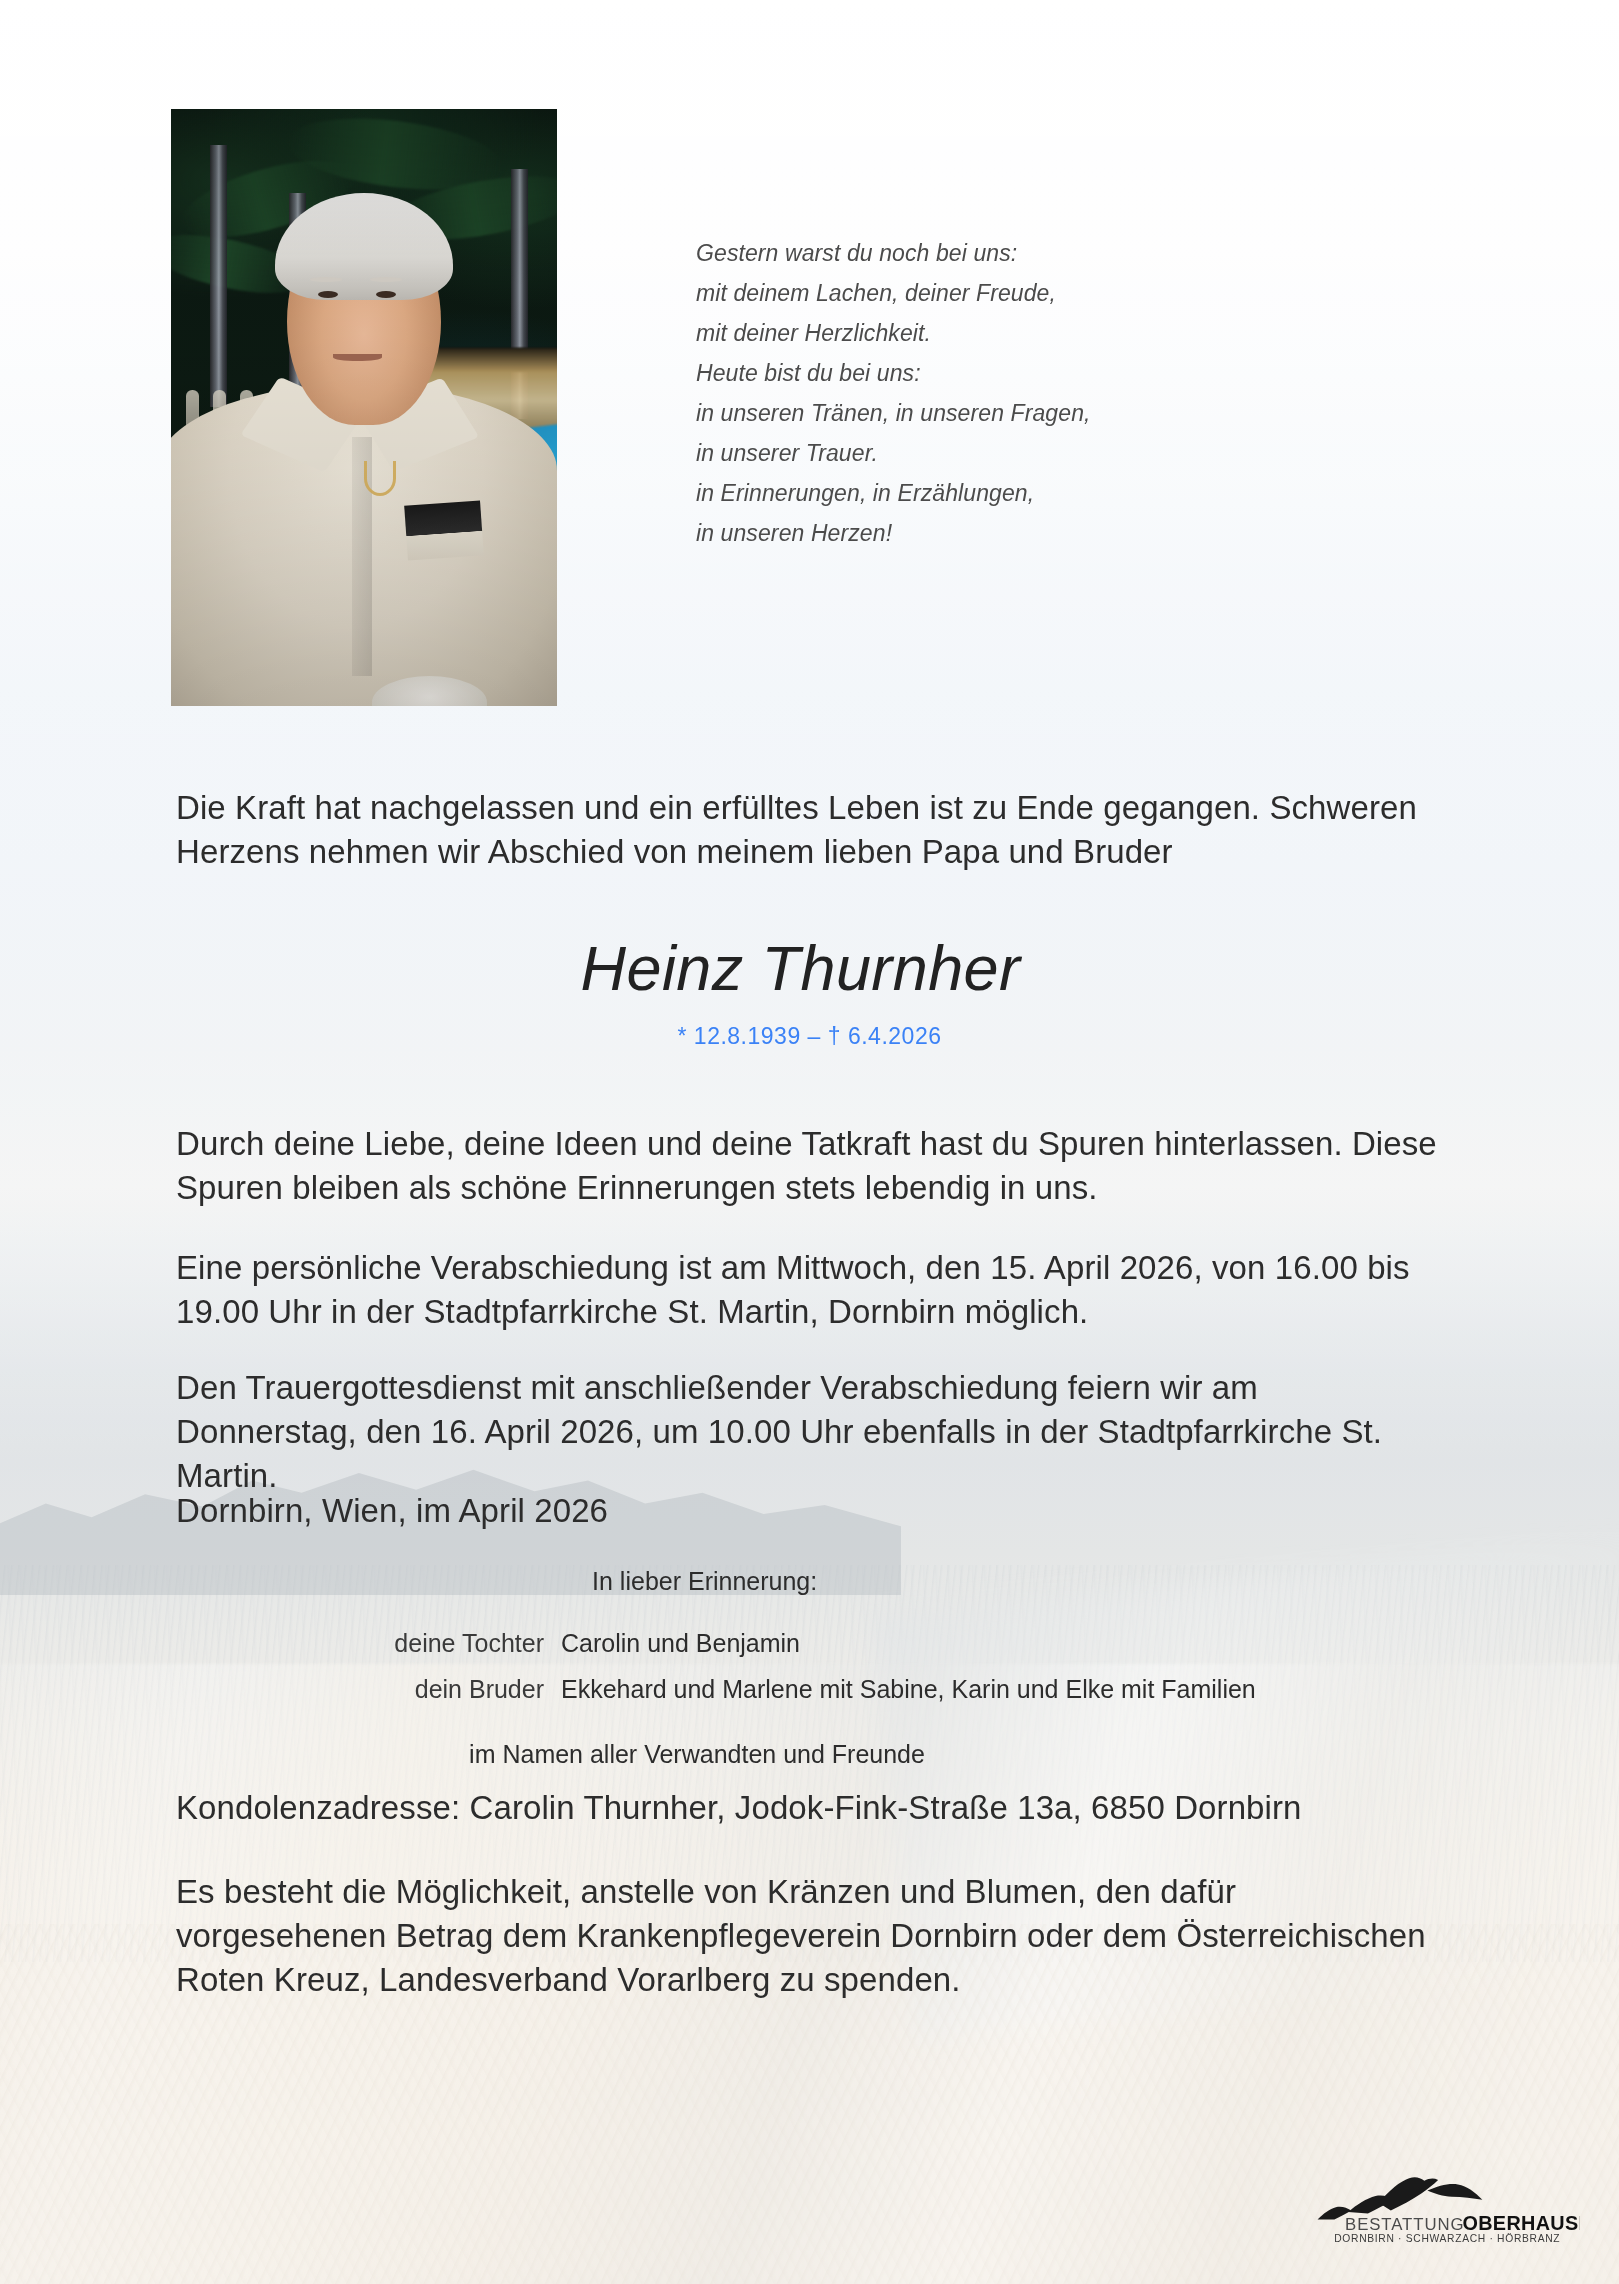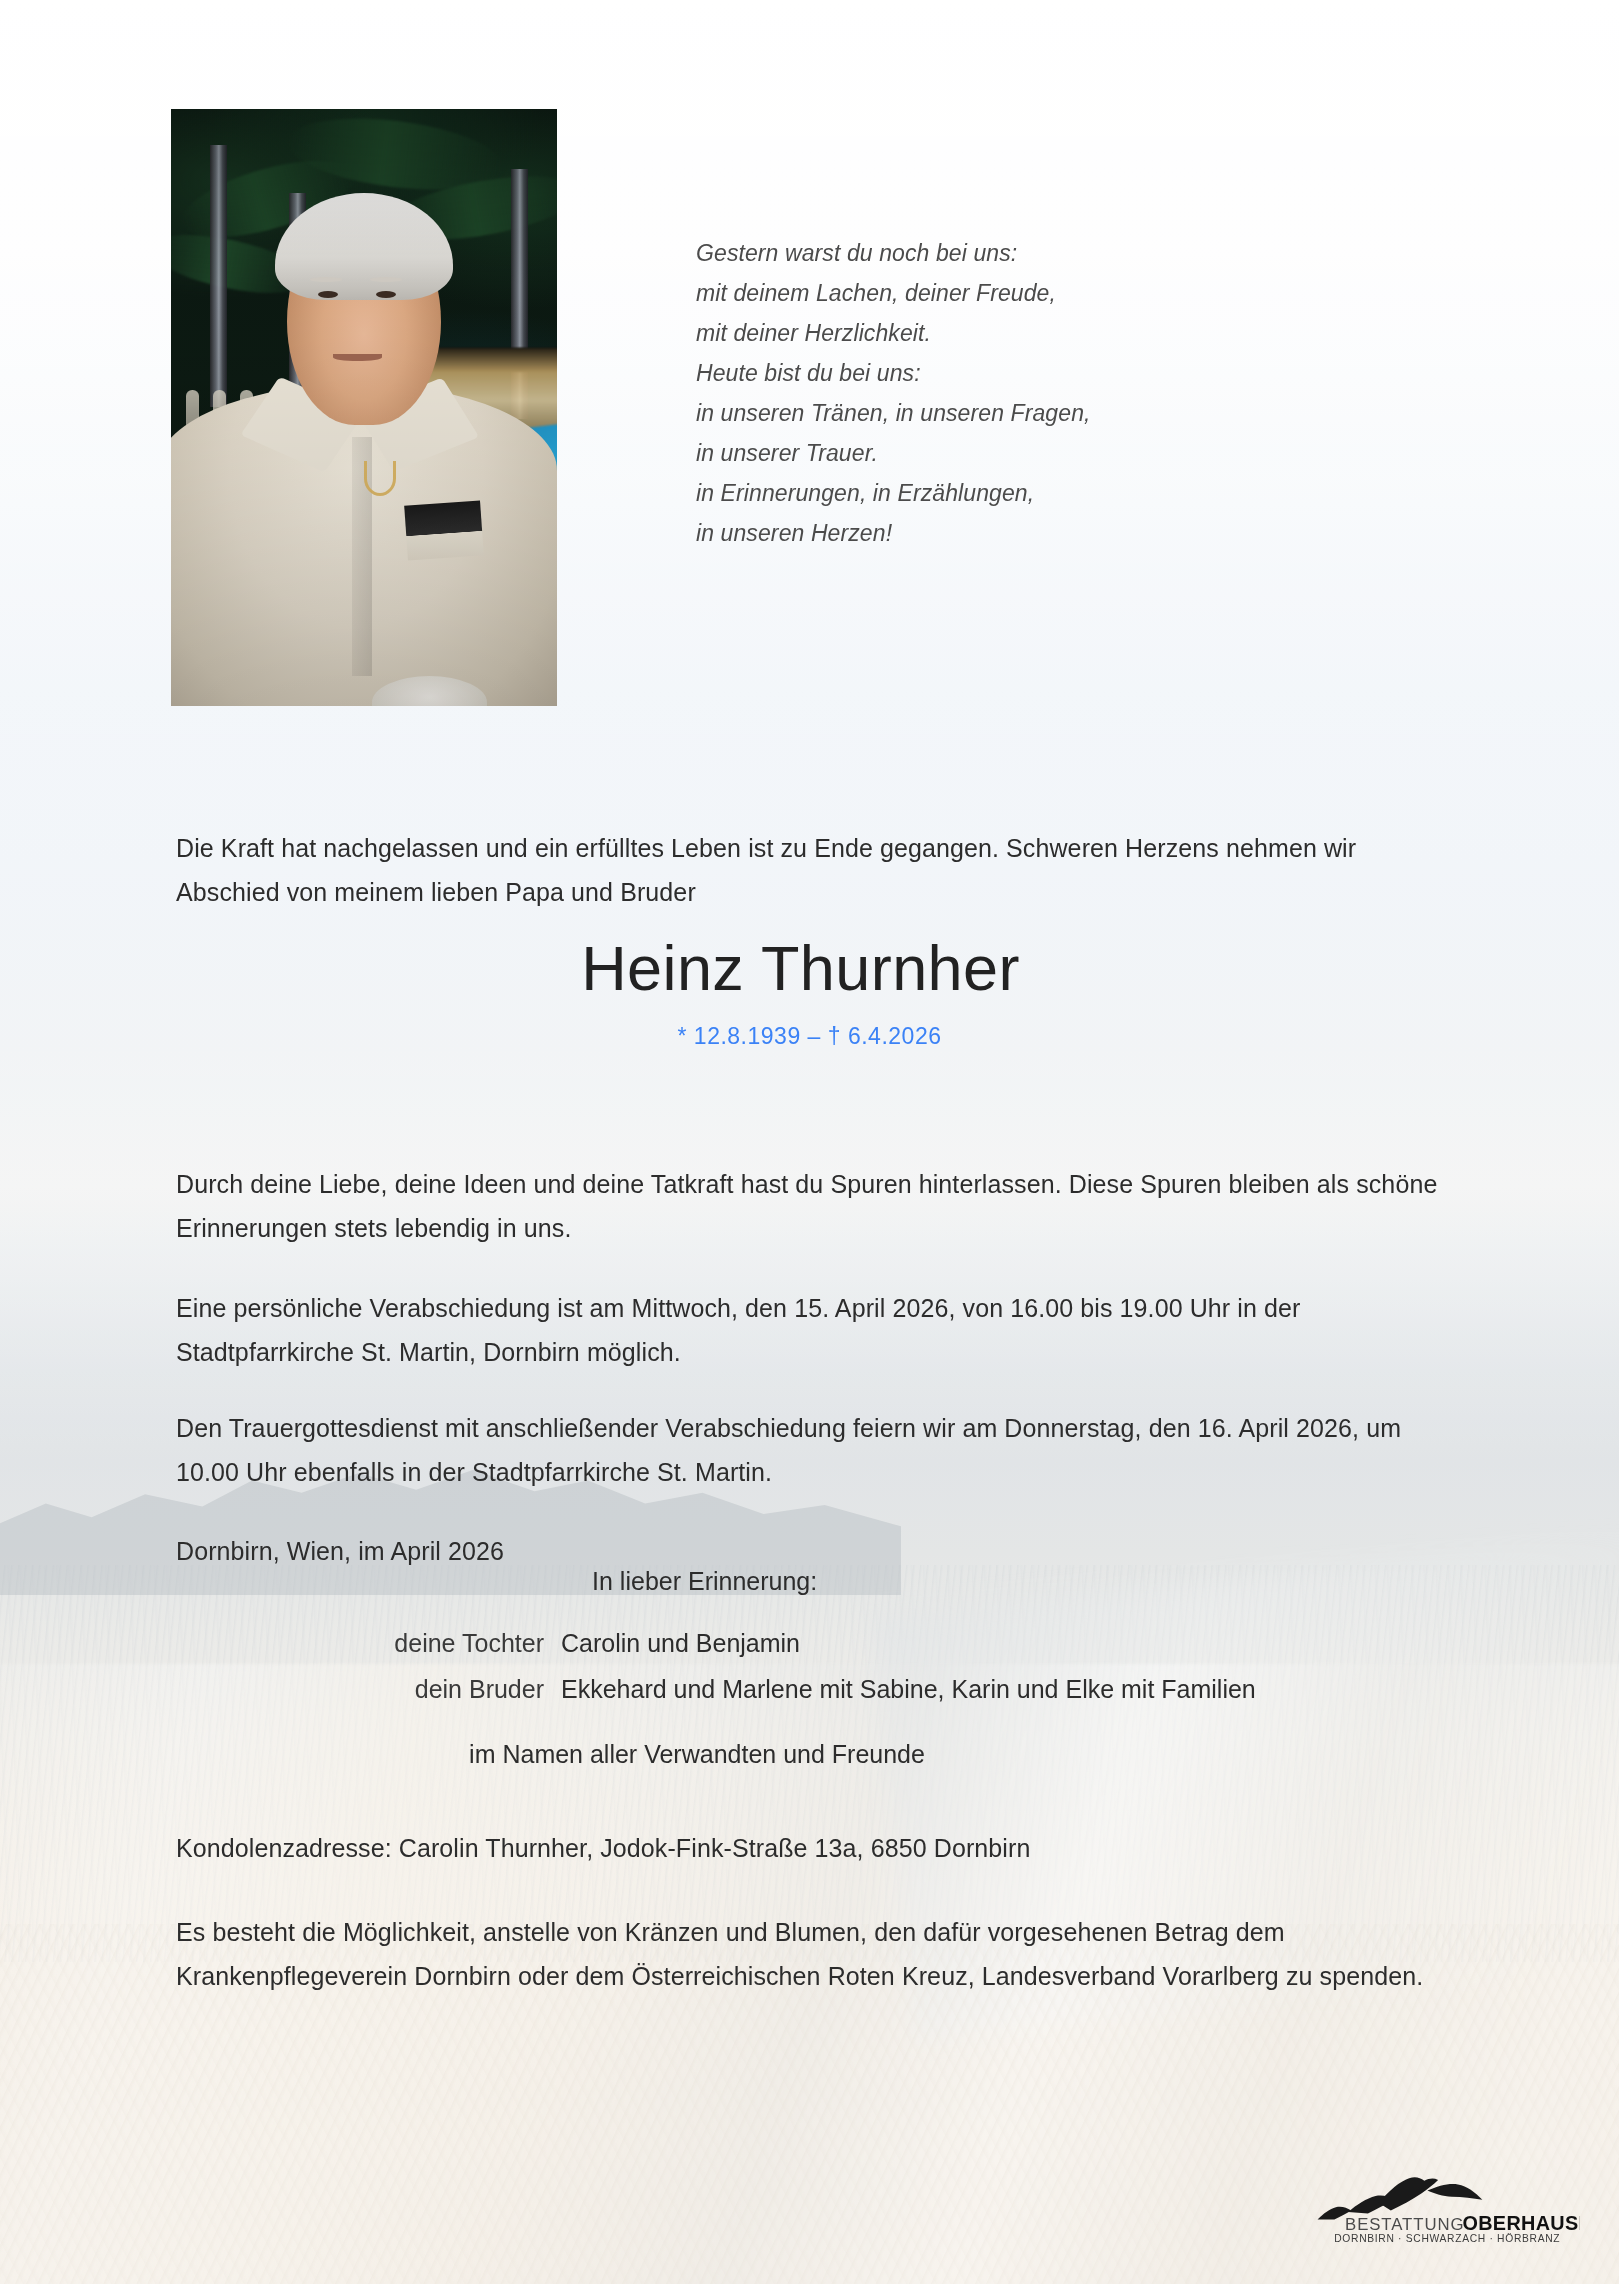--- a/index.html
+++ b/index.html
@@ -308,39 +308,39 @@
     color: #4b4b4b;
     letter-spacing: 0.1px;
   }
   #poem .line { white-space: nowrap; }
 
   
   .para {
     position: absolute;
     left: 176px;
     width: 1267px;
-    font-size: 25px;
+    font-size: 33px;
     line-height: 44px;
     color: #2c2c2c;
     letter-spacing: 0.1px;
-    margin-top: 40px;
   }
 
   #intro { top: 786px; }
 
   #name {
     position: absolute;
     left: 0; right: 18px;
     top: 933px;
     text-align: center;
     font-size: 63px;
     line-height: 70px;
     font-weight: 400;
     color: #222222;
     letter-spacing: 0.4px;
+    font-style: italic;
   }
   #dates {
     position: absolute;
     left: 0; right: 0;
     top: 1023px;
     text-align: center;
     font-size: 23px;
     color: #3b82f6;
     letter-spacing: 0.5px;
   }

